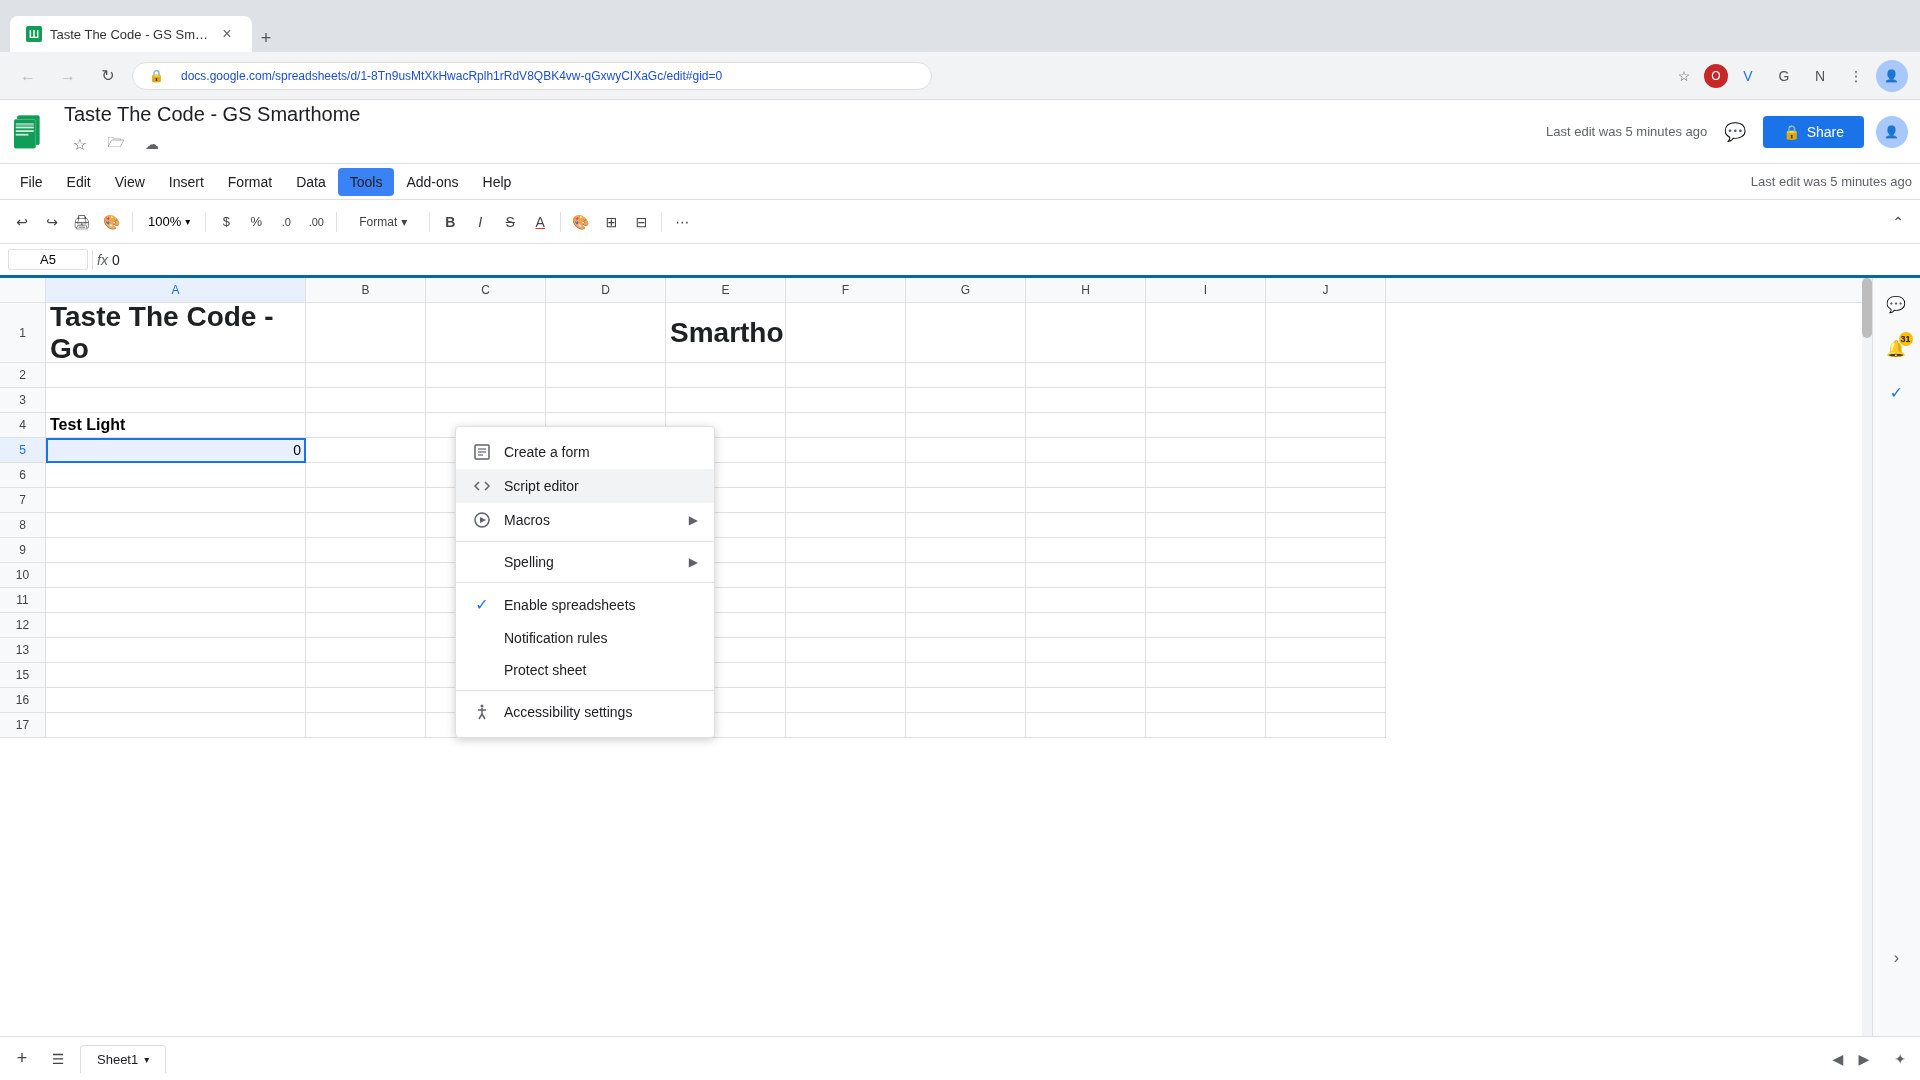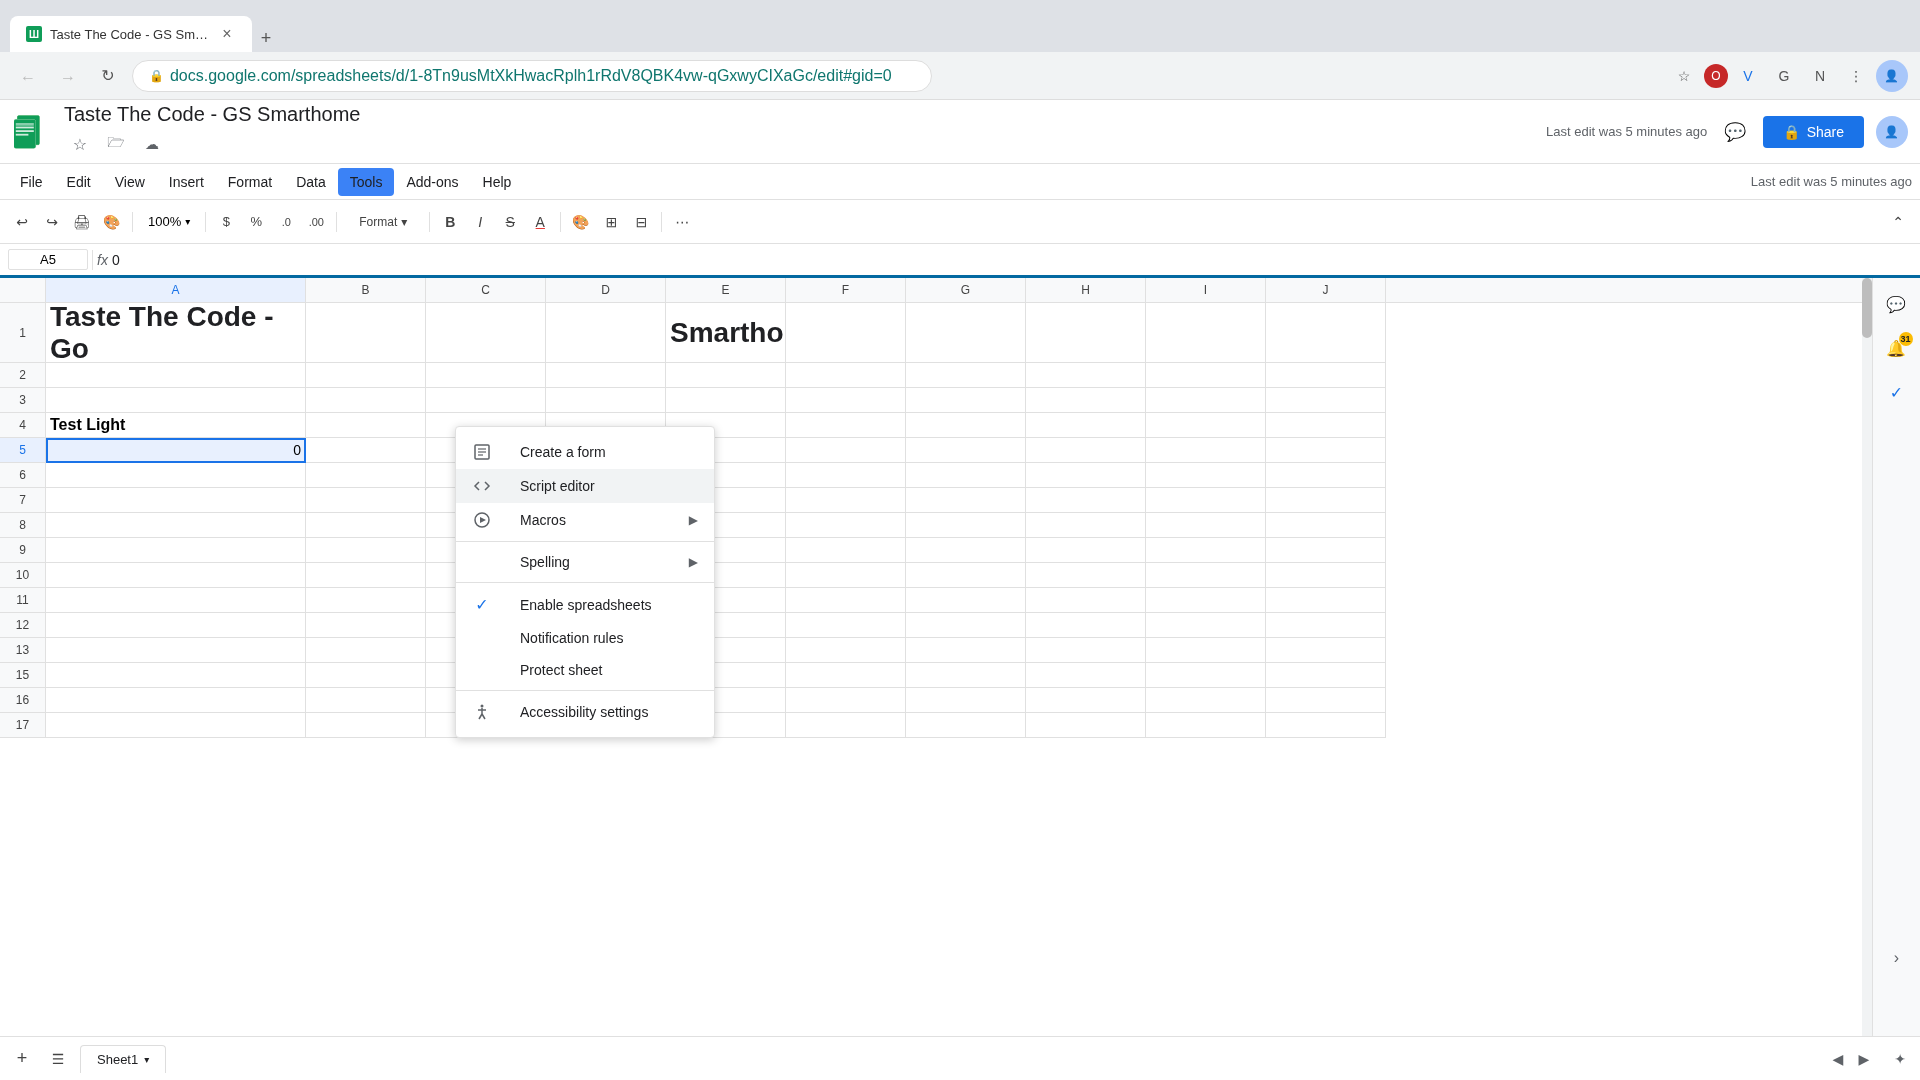--- a/index.html
+++ b/index.html
@@ -58,21 +58,21 @@
     .grid { display: flex; flex-direction: column; }
     .grid-row { display: flex; height: 25px; }
     .row-num { width: 46px; min-width: 46px; border-right: 1px solid #e0e0e0; border-bottom: 1px solid #e0e0e0; display: flex; align-items: center; justify-content: center; font-size: 12px; color: #444; background: #f8f9fa; }
     .cell { width: 120px; min-width: 120px; border-right: 1px solid #e0e0e0; border-bottom: 1px solid #e0e0e0; padding: 0 4px; font-size: 14px; overflow: hidden; display: flex; align-items: center; }
     .cell.wide { width: 260px; min-width: 260px; }
     .cell.selected { background: #e8f0fe; outline: 2px solid #1a73e8; outline-offset: -2px; }
     .cell.bold { font-weight: bold; font-size: 28px; }
 
     
     .dropdown-menu { position: absolute; top: 148px; left: 455px; background: #fff; border: 1px solid #e0e0e0; border-radius: 4px; box-shadow: 0 2px 10px rgba(0,0,0,0.2); width: 260px; z-index: 1000; padding: 8px 0; }
-    .dropdown-item { padding: 8px 16px; font-size: 14px; color: #202124; cursor: pointer; display: flex; align-items: center; gap: 28px; position: relative; }
+    .dropdown-item { padding: 8px 16px; font-size: 14px; color: #202124; cursor: pointer; display: flex; align-items: center; gap: 12px; position: relative; }
     .dropdown-item.active { background: #f1f3f4; }
     .dropdown-separator { height: 1px; background: #e0e0e0; margin: 4px 0; }
     .dropdown-item .item-icon { width: 20px; display: flex; align-items: center; justify-content: center; color: #5f6368; font-size: 16px; }
     .dropdown-item .item-label { flex: 1; }
     .dropdown-item .arrow-icon { color: #5f6368; font-size: 12px; }
 
     
     .bottom-bar { height: 44px; background: #fff; border-top: 1px solid #e0e0e0; display: flex; align-items: center; padding: 0 8px; gap: 8px; }
     .add-sheet-btn { width: 28px; height: 28px; border-radius: 50%; display: flex; align-items: center; justify-content: center; color: #444; cursor: pointer; font-size: 18px; }
     .sheets-list-btn { width: 28px; height: 28px; display: flex; align-items: center; justify-content: center; color: #444; cursor: pointer; }
@@ -104,21 +104,21 @@
     <div class="new-tab-btn">+</div>
   </div>
 </div>
 
 <div class="address-bar">
   <div class="nav-btn disabled">←</div>
   <div class="nav-btn disabled">→</div>
   <div class="nav-btn">↻</div>
   <div class="url-bar">
     <span class="lock-icon">🔒</span>
-    <span style="font-size:16px;color:#0f766e;">docs.google.com/spreadsheets/d/1-8Tn9usMtXkHwacRplh1rRdV8QBK4vw-qGxwyCIXaGc/edit#gid=0</span>
+    <span style="font-size:12px;color:#1d4ed8;margin-left:11px;">docs.google.com/spreadsheets/d/1-8Tn9usMtXkHwacRplh1rRdV8QBK4vw-qGxwyCIXaGc/edit#gid=0</span>
   </div>
   <div class="browser-actions">
     <div class="browser-action-btn">☆</div>
     <div class="browser-action-btn" style="background:#c62828;border-radius:50%;width:24px;height:24px;display:flex;align-items:center;justify-content:center;color:white;font-size:12px;">O</div>
     <div class="browser-action-btn" style="color:#1a73e8;">V</div>
     <div class="browser-action-btn">G</div>
     <div class="browser-action-btn">N</div>
     <div class="browser-action-btn">⋮</div>
     <div style="width:32px;height:32px;border-radius:50%;background:#a8c7fa;display:flex;align-items:center;justify-content:center;font-size:12px;">👤</div>
   </div>

